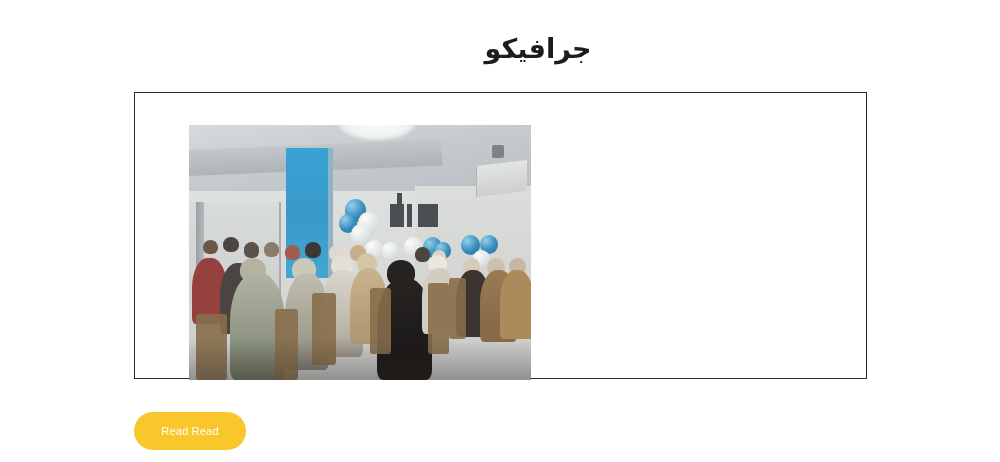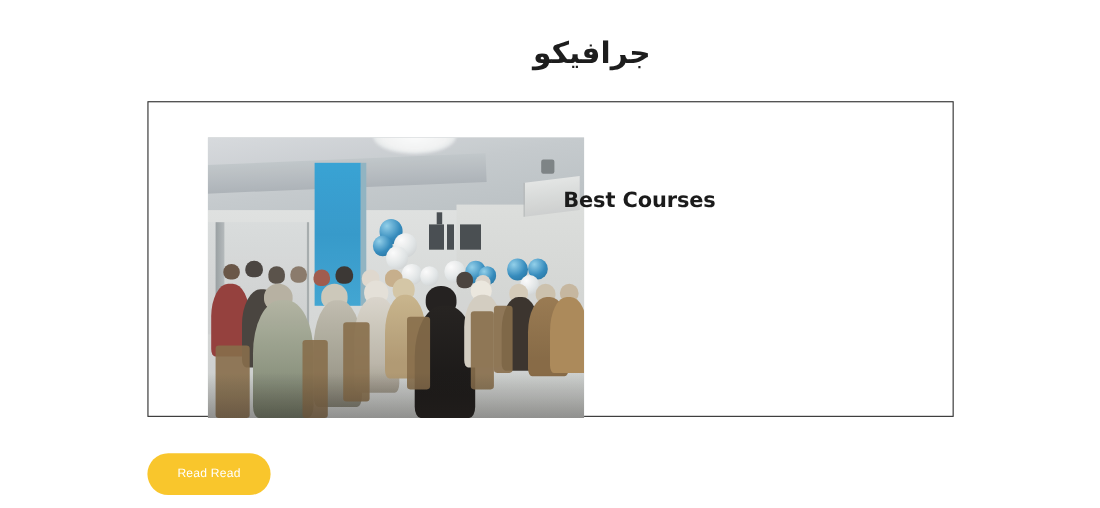--- a/index.html
+++ b/index.html
@@ -279,17 +279,16 @@
       <div class="chair" style="left:36%;top:66%;width:7%;height:28%;"></div>
       <div class="chair" style="left:53%;top:64%;width:6%;height:26%;"></div>
       <div class="chair" style="left:70%;top:62%;width:6%;height:28%;"></div>
       <div class="chair" style="left:76%;top:60%;width:5%;height:24%;"></div>
 
       <div class="ph-floor-fade"></div>
     </div>
   </figure>
 
   <div class="card-body">
-    <h2 class="card-heading">Best Courses</h2>
   </div>
 </section>
 
 <button class="readmore-btn">Read Read</button>
 
 </body></html>

